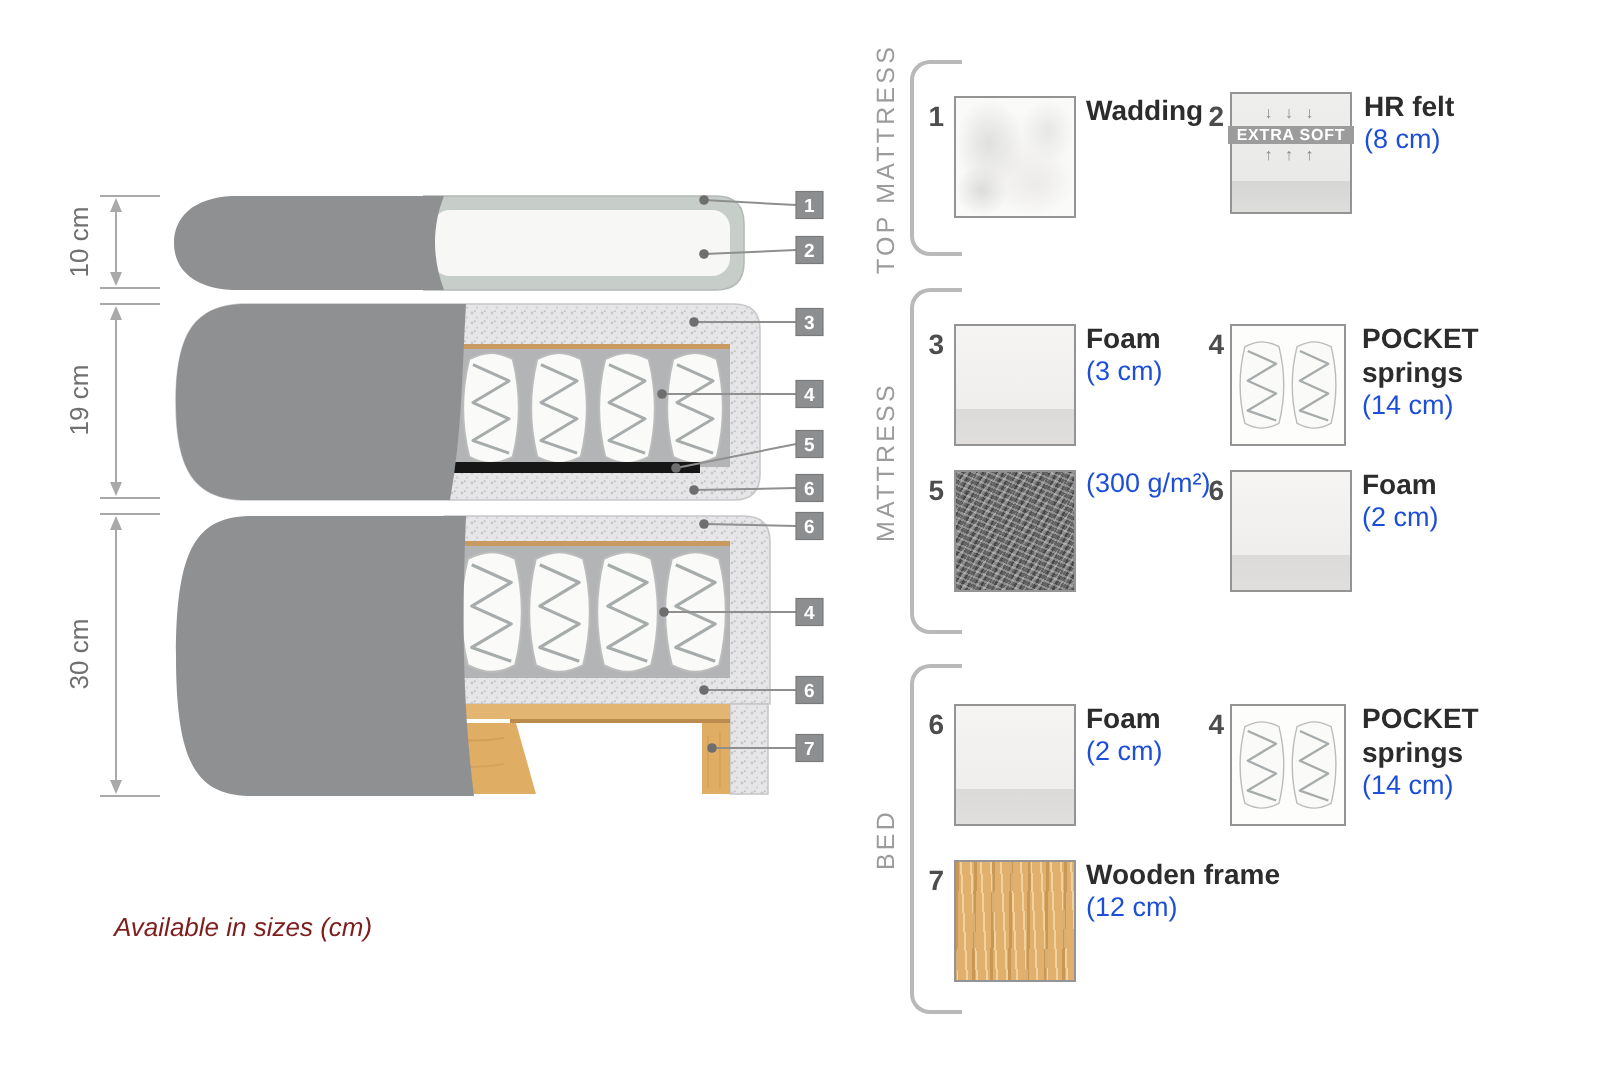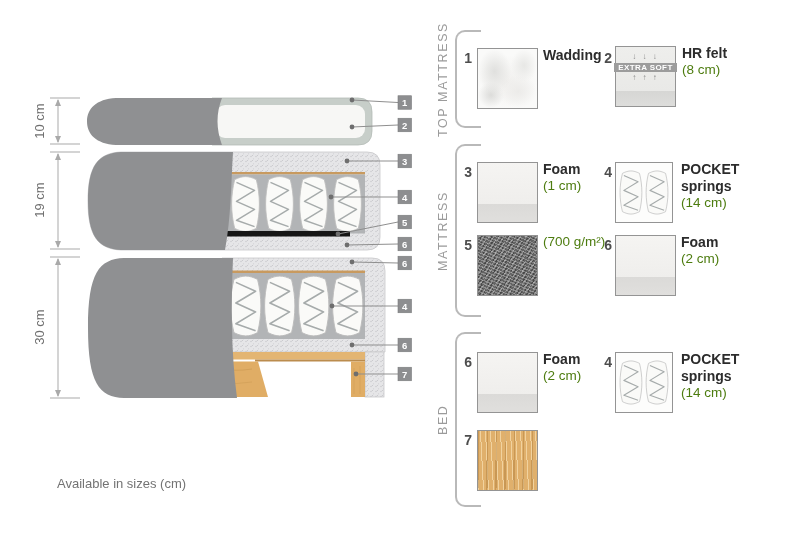--- a/index.html
+++ b/index.html
@@ -33,24 +33,24 @@
       repeating-linear-gradient(23deg,rgba(245,245,245,.30) 0 1px,transparent 1px 3px),
       repeating-linear-gradient(-64deg,rgba(25,25,25,.38) 0 1px,transparent 1px 3px),
       repeating-linear-gradient(131deg,rgba(235,235,235,.22) 0 1px,rgba(45,45,45,.25) 2px 4px);}
   .sw-wood{background-color:#e0b06c;background-image:
       repeating-linear-gradient(91deg,rgba(146,95,30,.30) 0 1.5px,transparent 1.5px 9px),
       repeating-linear-gradient(87deg,rgba(255,238,200,.55) 0 1px,transparent 1px 5px);}
   .sw-pocket{background:#fdfdfc;width:58px;}
   .sw-pocket svg{display:block;width:100%;height:100%;}
   .lbl{position:absolute;width:72px;line-height:1.22;}
   .lbl .nm{font-weight:bold;font-size:14px;color:#2c2c2c;}
-  .lbl .dt{font-size:13.5px;color:#4d7c0f;}
+  .lbl .dt{font-size:13.5px;color:#1d4ed8;}
   .lbl-wide{width:175px;}
   
-  .f-title{position:absolute;left:57px;top:476px;font-size:13px;color:#737373;}
+  .f-title{position:absolute;left:57px;top:456px;font-size:13px;color:#7f1d1d;font-style:italic;}
   .f-list{position:absolute;left:55px;top:470px;font-size:14.5px;color:#333;}
 </style>
 </head>
 <body>
 
 <div id="app">
 
   <svg class="abs" style="left:0;top:0" width="430" height="533" viewBox="0 0 430 533">
     <defs>
       <pattern id="speck" width="5" height="5" patternUnits="userSpaceOnUse">
@@ -221,39 +221,39 @@
     <div class="dt">(8 cm)</div>
   </div>
 
   <div class="vtitle" style="top:145px;height:172px">MATTRESS</div>
   <div class="bracket" style="top:144px;height:173px"></div>
 
   <div class="num" style="left:456px;top:164px">3</div>
   <div class="sw sw-foam" style="left:477px;top:162px"></div>
   <div class="lbl" style="left:543px;top:161px">
     <div class="nm">Foam</div>
-    <div class="dt">(1 cm)</div>
+    <div class="dt">(3 cm)</div>
   </div>
 
   <div class="num" style="left:596px;top:164px">4</div>
   <div class="sw sw-pocket" style="left:615px;top:162px">
     <svg viewBox="0 0 58 60">
       <use href="#pocket" xlink:href="#pocket" x="3" y="3" width="25" height="54"></use>
       <use href="#pocket" xlink:href="#pocket" x="30" y="3" width="25" height="54"></use>
     </svg>
   </div>
   <div class="lbl" style="left:681px;top:161px">
     <div class="nm">POCKET springs</div>
     <div class="dt">(14 cm)</div>
   </div>
 
   <div class="num" style="left:456px;top:237px">5</div>
   <div class="sw sw-felt" style="left:477px;top:235px"></div>
   <div class="lbl" style="left:543px;top:234px">
-    <div class="dt">(700 g/m²)</div>
+    <div class="dt">(300 g/m²)</div>
   </div>
 
   <div class="num" style="left:596px;top:237px">6</div>
   <div class="sw sw-foam" style="left:615px;top:235px"></div>
   <div class="lbl" style="left:681px;top:234px">
     <div class="nm">Foam</div>
     <div class="dt">(2 cm)</div>
   </div>
 
   <div class="vtitle" style="top:333px;height:174px">BED</div>
@@ -273,16 +273,20 @@
       <use href="#pocket" xlink:href="#pocket" x="30" y="3" width="25" height="54"></use>
     </svg>
   </div>
   <div class="lbl" style="left:681px;top:351px">
     <div class="nm">POCKET springs</div>
     <div class="dt">(14 cm)</div>
   </div>
 
   <div class="num" style="left:456px;top:432px">7</div>
   <div class="sw sw-wood" style="left:477px;top:430px"></div>
+  <div class="lbl lbl-wide" style="left:543px;top:429px">
+    <div class="nm">Wooden frame</div>
+    <div class="dt">(12 cm)</div>
+  </div>
 
   <div class="f-title">Available in sizes (cm)</div>
 
 </div>
 
 </body></html>

